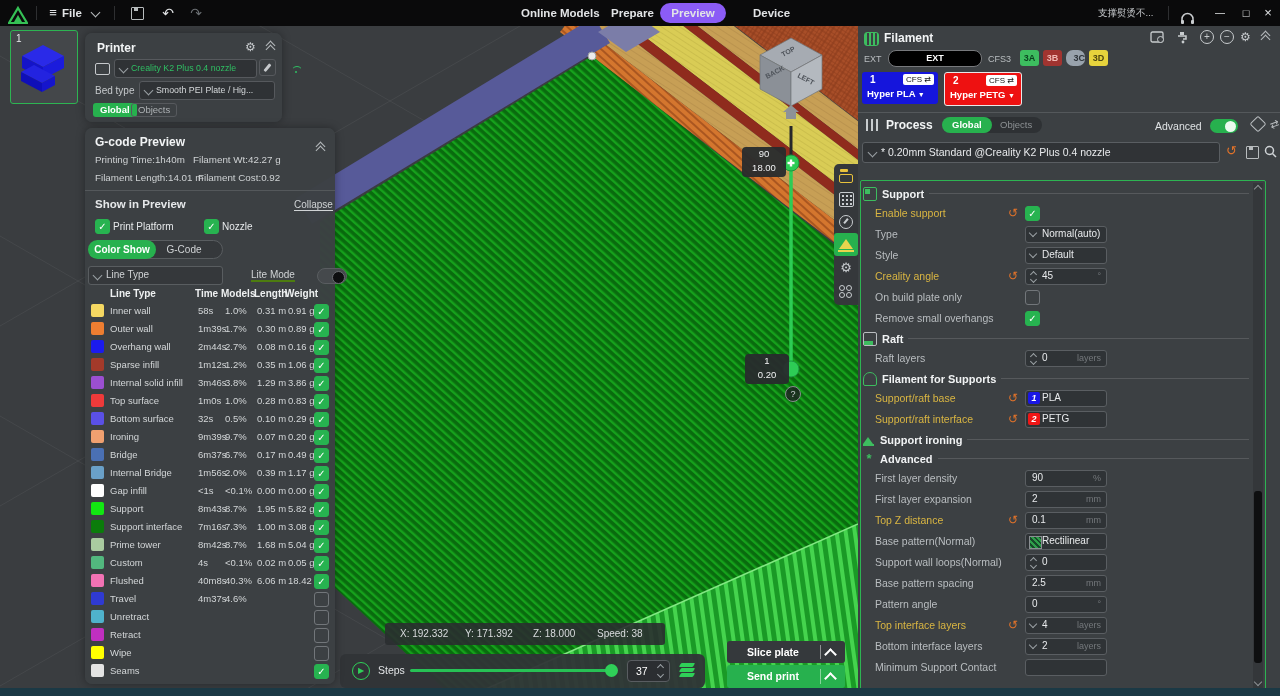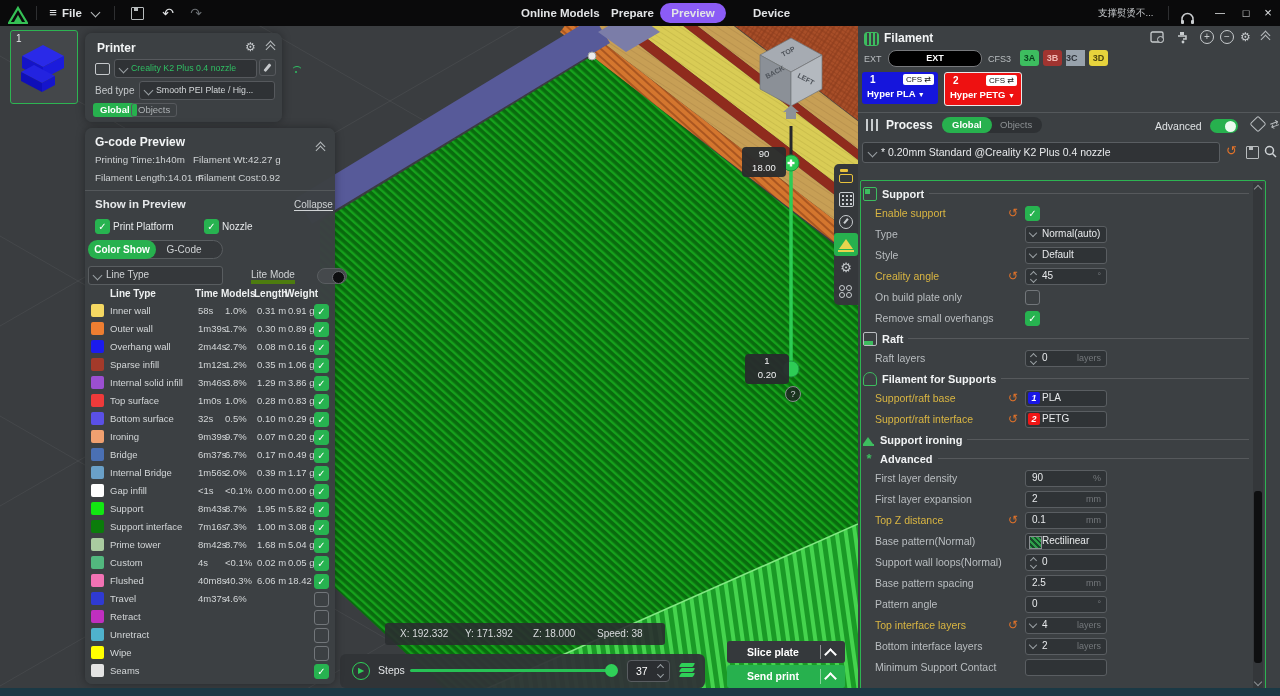--- a/index.html
+++ b/index.html
@@ -251,21 +251,21 @@
     <span class="abs cb on" style="left:10px;top:91px;"><i>✓</i></span>
     <span class="abs" style="left:28px;top:93px;font-size:10px;">Print Platform</span>
     <span class="abs cb on" style="left:119px;top:91px;"><i>✓</i></span>
     <span class="abs" style="left:137px;top:93px;font-size:10px;">Nozzle</span>
     <span class="abs" style="left:3px;top:112px;width:68px;height:19px;line-height:19px;background:#27b14e;border-radius:11px;text-align:center;font-size:10px;font-weight:bold;color:#fff;z-index:2;">Color Show</span>
     <span class="abs" style="left:60px;top:112px;width:76px;height:17px;line-height:17px;background:#35383b;border:1px solid #595d60;border-radius:0 11px 11px 0;text-align:center;font-size:10px;color:#d0d3d5;">G-Code</span>
     <div class="abs" style="left:3px;top:138px;width:133px;height:17px;background:#35383b;border:1px solid #595d60;border-radius:3px;">
       <i class="chevd" style="position:absolute;left:5px;top:5px;"></i>
       <span style="position:absolute;left:17px;top:2px;font-size:10px;color:#d0d3d5;">Line Type</span>
     </div>
-    <span class="abs" style="left:166px;top:141px;font-size:10px;color:#d0d3d5;border-bottom:4px solid #4d7c0f;">Lite Mode</span>
+    <span class="abs" style="left:166px;top:141px;font-size:10px;color:#d0d3d5;border-bottom:2px solid #4d7c0f;">Lite Mode</span>
     <span class="abs tgl" style="left:219px;top:140px;background:#45494c;border:1px solid #595d60;">
       <i class="knob" style="right:1.5px;background:#0e0f10;border:1px solid #6a6e71;"></i></span>
     
     <div class="abs thead" style="left:0;top:160px;width:250px;height:14px;">
       <span style="left:25px;">Line Type</span>
       <span style="left:110px;">Time</span>
       <span style="left:136px;">Models</span>
       <span style="left:169px;">Length</span>
       <span style="left:200px;">Weight</span>
     </div>
@@ -436,32 +436,32 @@
           <span class="sw" style="background: rgb(47, 58, 210);"></span>
           <span class="tx c-label">Travel</span>
           <span class="tx c-time">4m37s</span>
           <span class="tx c-pct">4.6%</span>
           <span class="tx c-len"></span>
           <span class="tx c-wt"></span>
           <span class="cb"></span>
         </div>
 
         <div class="ltrow">
-          <span class="sw" style="background: rgb(192, 47, 192);"></span>
-          <span class="tx c-label">Retract</span>
+          <span class="sw" style="background: rgb(79, 178, 204);"></span>
+          <span class="tx c-label">Unretract</span>
           <span class="tx c-time"></span>
           <span class="tx c-pct"></span>
           <span class="tx c-len"></span>
           <span class="tx c-wt"></span>
           <span class="cb"></span>
         </div>
 
         <div class="ltrow">
-          <span class="sw" style="background: rgb(79, 178, 204);"></span>
-          <span class="tx c-label">Unretract</span>
+          <span class="sw" style="background: rgb(192, 47, 192);"></span>
+          <span class="tx c-label">Retract</span>
           <span class="tx c-time"></span>
           <span class="tx c-pct"></span>
           <span class="tx c-len"></span>
           <span class="tx c-wt"></span>
           <span class="cb"></span>
         </div>
 
         <div class="ltrow">
           <span class="sw" style="background: rgb(255, 255, 0);"></span>
           <span class="tx c-label">Wipe</span>
@@ -565,21 +565,21 @@
     <span class="dchev" style="position:absolute;left:402px;top:6px;">
         <i></i>
         <b></b>
       </span>
 
     <span style="position:absolute;left:6px;top:28px;font-size:9px;color:#b9bdc0;">EXT</span>
     <span style="position:absolute;left:30px;top:24px;width:92px;height:15px;background:#000;border:1px solid #77797c;border-radius:8px;text-align:center;line-height:15px;font-size:9px;color:#fff;font-weight:bold;">EXT</span>
     <span style="position:absolute;left:130px;top:28px;font-size:9px;color:#b9bdc0;">CFS3</span>
     <span style="position: absolute; left: 162px; top: 24px; width: 19px; height: 16px; border-radius: 3px; text-align: center; line-height: 16px; font-size: 9px; font-weight: bold; color: rgb(11, 68, 32); background: rgb(61, 189, 95);">3A</span>
     <span style="position: absolute; left: 185px; top: 24px; width: 19px; height: 16px; border-radius: 3px; text-align: center; line-height: 16px; font-size: 9px; font-weight: bold; color: rgb(240, 185, 180); background: rgb(161, 52, 48);">3B</span>
-    <span style="position: absolute; left: 208px; top: 24px; width: 19px; height: 16px; border-radius: 0; text-align: left; line-height: 16px; font-size: 9px; font-weight: bold; color: rgb(44, 50, 56); background: rgb(152, 162, 172);">3C</span>
+    <span style="position: absolute; left: 208px; top: 24px; width: 19px; height: 16px; border-radius: 7px; text-align: right; line-height: 16px; font-size: 9px; font-weight: bold; color: rgb(44, 50, 56); background: rgb(152, 162, 172);">3C</span>
     <span style="position: absolute; left: 231px; top: 24px; width: 19px; height: 16px; border-radius: 3px; text-align: center; line-height: 16px; font-size: 9px; font-weight: bold; color: rgb(78, 71, 16); background: rgb(230, 211, 60);">3D</span>
 
     <div style="position: absolute; left: 4px; top: 46px; width: 76px; height: 32px; border-radius: 3px; background: rgb(21, 21, 220);">
       <b style="position:absolute;left:8px;top:2px;font-size:10px;color:#fff;">1</b>
       <span style="position:absolute;right:4px;top:2px;background:#fff;color:#111;font-size:8px;padding:0 3px;border-radius:2px;line-height:11px;">
         <i style="font-style:normal;">CFS</i> <i style="font-style:normal;">⇄</i></span>
       <span style="position:absolute;left:5px;top:16px;font-size:9.5px;font-weight:bold;color:#fff;white-space:nowrap;">
         <i style="font-style:normal;">Hyper PLA</i> <i style="font-style:normal;font-size:7px;">▼</i></span>
     </div>
     <div style="position: absolute; left: 86px; top: 46px; width: 76px; height: 32px; border-radius: 3px; border: 1px solid rgb(232, 232, 232); background: rgb(238, 17, 17);">

